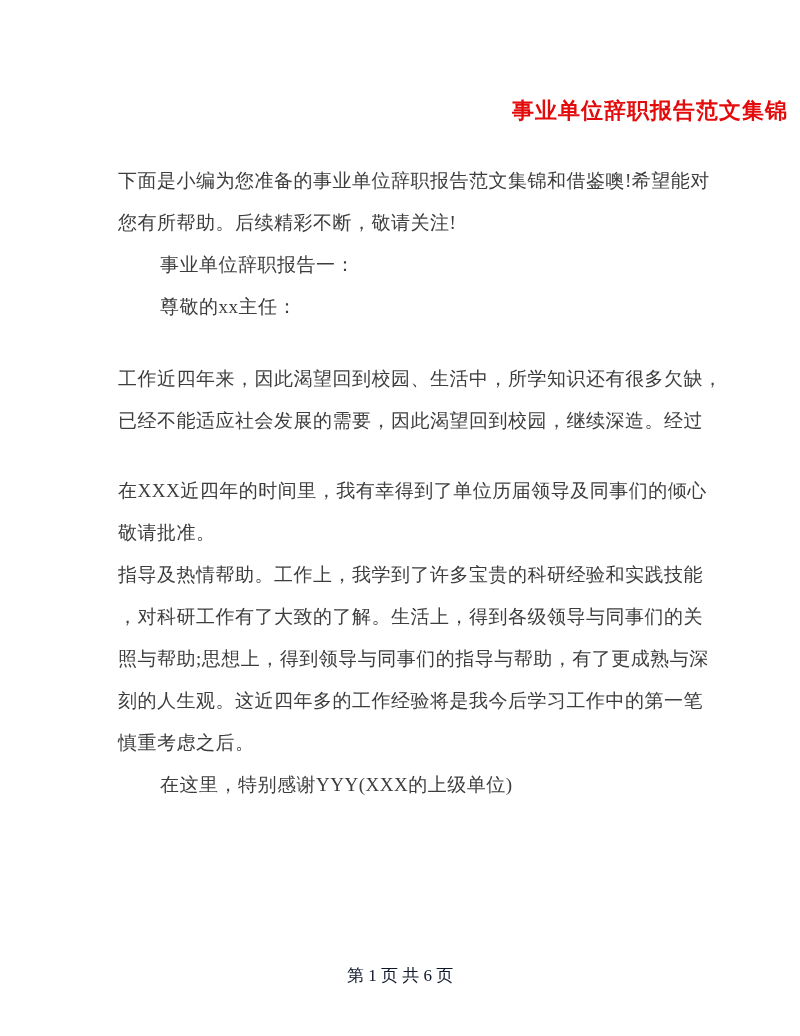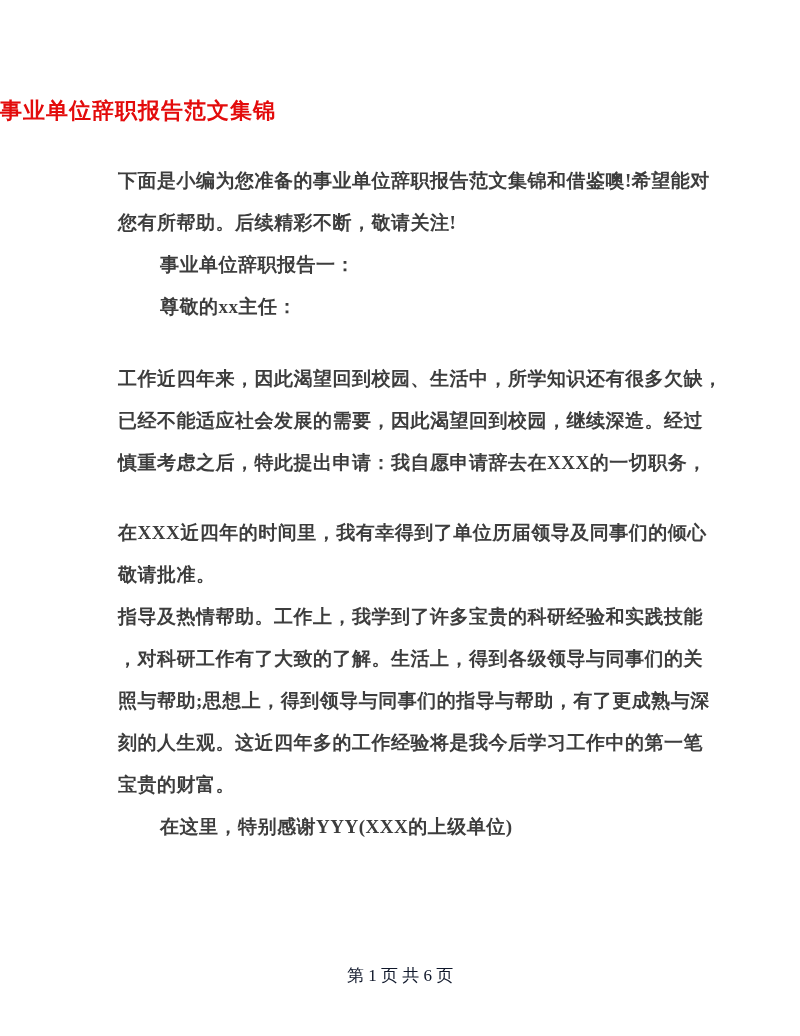--- a/index.html
+++ b/index.html
@@ -12,39 +12,38 @@
     position: relative;
     width: 800px;
     height: 1036px;
     background: #ffffff;
     overflow: hidden;
     margin: 0 auto;
   }
   .doc-title {
     margin: 96px 12px 0 0;
     padding: 0;
-    text-align: left;
+    text-align: right;
     font-size: 22px;
     line-height: 30px;
     font-weight: 700;
     color: #e30b0b;
     letter-spacing: 1px;
   }
   .content {
     margin-top: 34px;
     padding: 0 118px;
   }
   .line {
     height: 42px;
     line-height: 42px;
     font-size: 19px;
     color: #3d3d3d;
     white-space: nowrap;
     letter-spacing: 0.5px;
-    font-weight: bold;
   }
   .indent {
     padding-left: 42px;
   }
   .gap-1 { margin-top: 30px; }
   .gap-2 { margin-top: 28px; }
   .footer {
     position: absolute;
     top: 958px;
     left: 0;
@@ -62,26 +61,25 @@
 
   <h1 class="doc-title">事业单位辞职报告范文集锦</h1>
 
   <div class="content">
     <div class="line">下面是小编为您准备的事业单位辞职报告范文集锦和借鉴噢!希望能对</div>
     <div class="line">您有所帮助。后续精彩不断，敬请关注!</div>
     <div class="line indent">事业单位辞职报告一：</div>
     <div class="line indent">尊敬的xx主任：</div>
     <div class="line gap-1">工作近四年来，因此渴望回到校园、生活中，所学知识还有很多欠缺，</div>
     <div class="line">已经不能适应社会发展的需要，因此渴望回到校园，继续深造。经过</div>
-    <div class="line">慎重考虑之后，特此提出申请：我自愿申请辞去在XXX的一切职务，</div>
     <div class="line gap-2">在XXX近四年的时间里，我有幸得到了单位历届领导及同事们的倾心</div>
     <div class="line">敬请批准。</div>
     <div class="line">指导及热情帮助。工作上，我学到了许多宝贵的科研经验和实践技能</div>
     <div class="line">，对科研工作有了大致的了解。生活上，得到各级领导与同事们的关</div>
     <div class="line">照与帮助;思想上，得到领导与同事们的指导与帮助，有了更成熟与深</div>
     <div class="line">刻的人生观。这近四年多的工作经验将是我今后学习工作中的第一笔</div>
-    <div class="line">宝贵的财富。</div>
+    <div class="line">慎重考虑之后。</div>
     <div class="line indent">在这里，特别感谢YYY(XXX的上级单位)</div>
   </div>
 
   <div class="footer">第 1 页 共 6 页</div>
 
 </div>
 
 </body></html>

